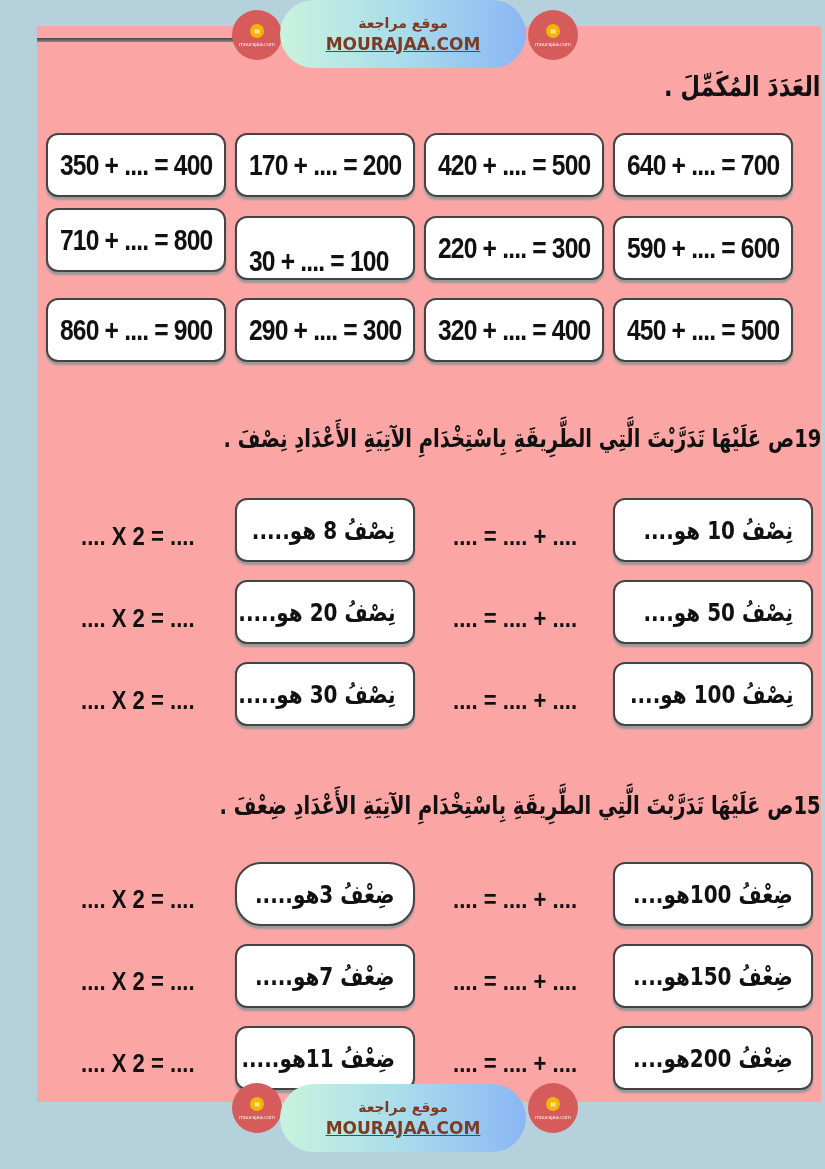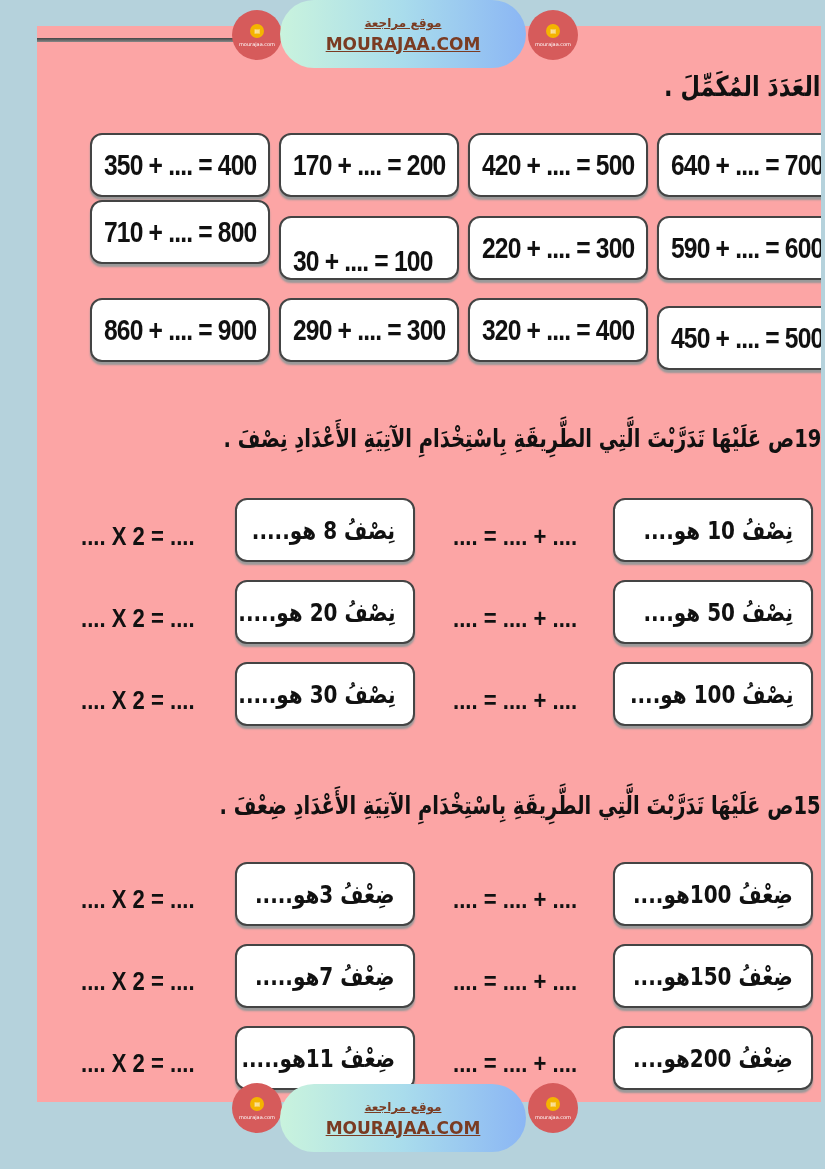--- a/index.html
+++ b/index.html
@@ -2,27 +2,27 @@
 <html><head>
 <meta charset="utf-8">
 <style>
   html,body{margin:0;padding:0;}
   body{width:825px;height:1169px;background:#b5d2dc;position:relative;overflow:hidden;font-family:"Liberation Sans","DejaVu Sans",sans-serif;}
   .page{position:absolute;left:37px;top:26px;width:736px;height:1076px;background:#fca5a5;overflow:hidden;padding-left:48px;}
   .top-rule{position:absolute;left:0;top:12px;width:210px;height:4px;background:linear-gradient(#444,#888);}
   .ar{direction:rtl;font-family:"DejaVu Sans",sans-serif;font-weight:bold;color:#111;white-space:nowrap;}
   .heading1{position:absolute;right:0;top:44px;font-size:28px;transform:scaleX(0.8);transform-origin:right;}
   .heading{position:absolute;right:0;font-size:25px;transform:scaleX(0.78);transform-origin:right;}
-  .eq-box{position:absolute;width:180px;height:64px;border:2px solid #444;border-radius:12px;box-shadow:0 3px 2px #999;background:#fff;display:flex;align-items:center;justify-content:flex-start;padding-left:12px;box-sizing:border-box;margin-left:44px;}
+  .eq-box{position:absolute;width:180px;height:64px;border:2px solid #444;border-radius:12px;box-shadow:0 3px 2px #999;background:#fff;display:flex;align-items:center;justify-content:flex-start;padding-left:12px;box-sizing:border-box;}
   .eq-text{font-family:"Liberation Sans",sans-serif;font-weight:bold;font-size:30px;color:#111;letter-spacing:-1px;transform:scaleX(0.82);transform-origin:left;white-space:nowrap;}
   .half-box{position:absolute;width:180px;height:64px;border:2px solid #444;border-radius:12px;box-shadow:0 3px 2px #999;background:#fff;display:flex;align-items:center;justify-content:flex-end;padding-right:18px;box-sizing:border-box;}
   .half-text{font-size:25px;transform:scaleX(0.8);transform-origin:right;}
   .formula{position:absolute;font-family:"Liberation Sans",sans-serif;font-weight:bold;font-size:26px;color:#111;white-space:nowrap;transform:scaleX(0.85);transform-origin:left;}
   .banner{position:absolute;left:280px;width:246px;height:68px;border-radius:34px;background:linear-gradient(90deg,#c9f3dd 0%,#a9dcec 50%,#8bb6f4 100%);display:flex;flex-direction:column;align-items:center;justify-content:center;}
-  .banner-ar{direction:rtl;font-family:"DejaVu Sans",sans-serif;font-weight:bold;font-size:12px;color:#7a3b22;text-decoration:underline;line-height:20px;}
+  .banner-ar{direction:rtl;font-family:"DejaVu Sans",sans-serif;font-weight:bold;font-size:14px;color:#7a3b22;line-height:20px;}
   .banner-en{font-family:"DejaVu Sans",sans-serif;font-weight:bold;font-size:17px;color:#7a3b22;text-decoration:underline;line-height:22px;}
   .badge{position:absolute;width:50px;height:50px;border-radius:50%;background:#d65b5b;display:flex;flex-direction:column;align-items:center;justify-content:center;}
   .badge-dot{width:14px;height:14px;border-radius:50%;background:#f4b400;color:#fff;font-size:6px;display:flex;align-items:center;justify-content:center;}
   .badge-text{font-size:5px;color:#fff;margin-top:3px;font-family:"DejaVu Sans",sans-serif;}
 </style>
 </head>
 <body>
 
 <div class="page">
   <div class="top-rule"></div>
@@ -36,21 +36,21 @@
     <div class="eq-box" style="left:198px;top:107px;">
         <span class="eq-text">170 + .... = 200</span>
       </div>
     <div class="eq-box" style="left:387px;top:107px;border-radius:13px;">
         <span class="eq-text">420 + .... = 500</span>
       </div>
     <div class="eq-box" style="left:576px;top:107px;text-align:center;">
         <span class="eq-text">640 + .... = 700</span>
       </div>
 
-    <div class="eq-box" style="left:9px;top:174px;">
+    <div class="eq-box" style="left:9px;top:182px;">
         <span class="eq-text">710 + .... = 800</span>
       </div>
     <div class="eq-box" style="left:198px;top:190px;align-items:flex-end;">
         <span class="eq-text">30 + .... = 100</span>
       </div>
     <div class="eq-box" style="left:387px;top:190px;text-align:center;">
         <span class="eq-text">220 + .... = 300</span>
       </div>
     <div class="eq-box" style="left:576px;top:190px;">
         <span class="eq-text">590 + .... = 600</span>
@@ -58,21 +58,21 @@
 
     <div class="eq-box" style="left:9px;top:272px;text-align:center;">
         <span class="eq-text">860 + .... = 900</span>
       </div>
     <div class="eq-box" style="left:198px;top:272px;">
         <span class="eq-text">290 + .... = 300</span>
       </div>
     <div class="eq-box" style="left:387px;top:272px;">
         <span class="eq-text">320 + .... = 400</span>
       </div>
-    <div class="eq-box" style="left:576px;top:280px;">
+    <div class="eq-box" style="left:576px;top:272px;">
         <span class="eq-text">450 + .... = 500</span>
       </div>
   </div>
 
   <div class="ar heading" style="top:398px;">19ص عَلَيْهَا تَدَرَّبْتَ الَّتِي الطَّرِيقَةِ بِاسْتِخْدَامِ الآتِيَةِ الأَعْدَادِ نِصْفَ .</div>
 
   <div>
     <div class="half-box" style="left:576px;top:472px;width:200px;">
         <span class="ar half-text">نِصْفُ 10 هو....</span>
       </div>
@@ -112,21 +112,21 @@
         <span class="ar half-text">ضِعْفُ 150هو....</span>
       </div>
     <div class="half-box" style="left:576px;top:1000px;width:200px;">
         <span class="ar half-text">ضِعْفُ 200هو....</span>
       </div>
 
     <div class="formula" style="left:416px;top:858px;">.... = .... + ....</div>
     <div class="formula" style="left:416px;top:940px;">.... = .... + ....</div>
     <div class="formula" style="left:416px;top:1022px;">.... = .... + ....</div>
 
-    <div class="half-box" style="left:198px;top:836px;">
+    <div class="half-box" style="left:198px;top:836px;border-radius:26px;">
         <span class="ar half-text">ضِعْفُ 3هو.....</span>
       </div>
     <div class="half-box" style="left:198px;top:918px;">
         <span class="ar half-text">ضِعْفُ 7هو.....</span>
       </div>
     <div class="half-box" style="left:198px;top:1000px;text-align:center;">
         <span class="ar half-text">ضِعْفُ 11هو.....</span>
       </div>
 
     <div class="formula" style="left:44px;top:858px;">.... X 2 = ....</div>

